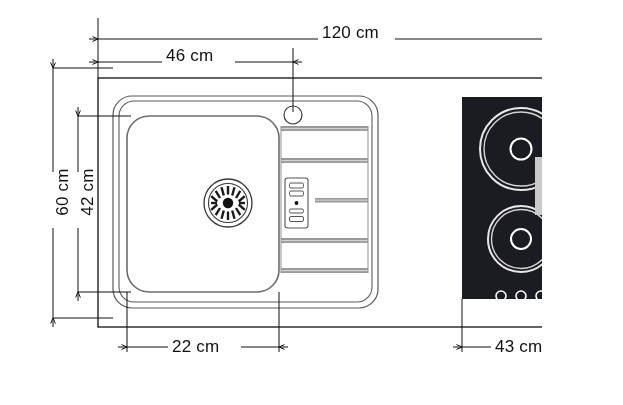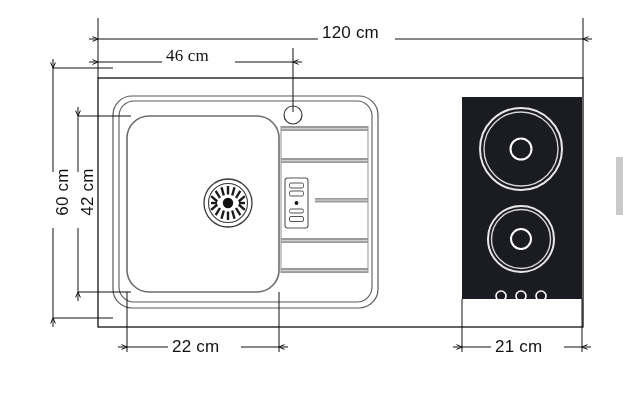--- a/index.html
+++ b/index.html
@@ -5,21 +5,21 @@
   html, body {
     margin: 0;
     padding: 0;
     background: #ffffff;
   }
   body {
     font-family: "Liberation Sans", sans-serif;
   }
   #canvas {
     position: relative;
-    width: 623px;
+    width: 542px;
     height: 405px;
     background: #ffffff;
     overflow: hidden;
   }
   #drawing {
     position: absolute;
     left: 0;
     top: 0;
     width: 623px;
     height: 405px;
@@ -30,21 +30,21 @@
     font-size: 17px;
     color: #111111;
     letter-spacing: 0.2px;
     white-space: nowrap;
   }
   .dim-vert {
     transform-origin: 50% 50%;
     transform: rotate(-90deg);
   }
   #d120 { left: 322px; top: 23px; }
-  #d46  { left: 166px; top: 46px; font-family: Liberation Serif, serif; }
+  #d46  { left: 166px; top: 46px; }
   #d34  { left: 172px; top: 337px; }
   #d29  { left: 495px; top: 337px; }
   #d60  { left: 39px;  top: 182px; }
   #d42  { left: 64px;  top: 182px; }
   .edge-sliver {
     position: absolute;
     right: 0px;
     top: 157px;
     width: 7px;
     height: 58px;
@@ -188,18 +188,18 @@
       <line x1="241" y1="347" x2="279" y2="347" marker-end="url(#arrR)"></line>
 
       <line x1="462" y1="347" x2="491" y2="347" marker-start="url(#arrL)"></line>
       <line x1="564" y1="347" x2="582" y2="347" marker-end="url(#arrR)"></line>
     </g>
   </svg>
 
   <div class="dim-text" id="d120">120 cm</div>
   <div class="dim-text" id="d46">46 cm</div>
   <div class="dim-text" id="d34">22 cm</div>
-  <div class="dim-text" id="d29">21 cm</div>
+  <div class="dim-text" id="d29">43 cm</div>
   <div class="dim-text dim-vert" id="d60">60 cm</div>
   <div class="dim-text dim-vert" id="d42">42 cm</div>
 
   <div class="edge-sliver"></div>
 </div>
 
 </body></html>

